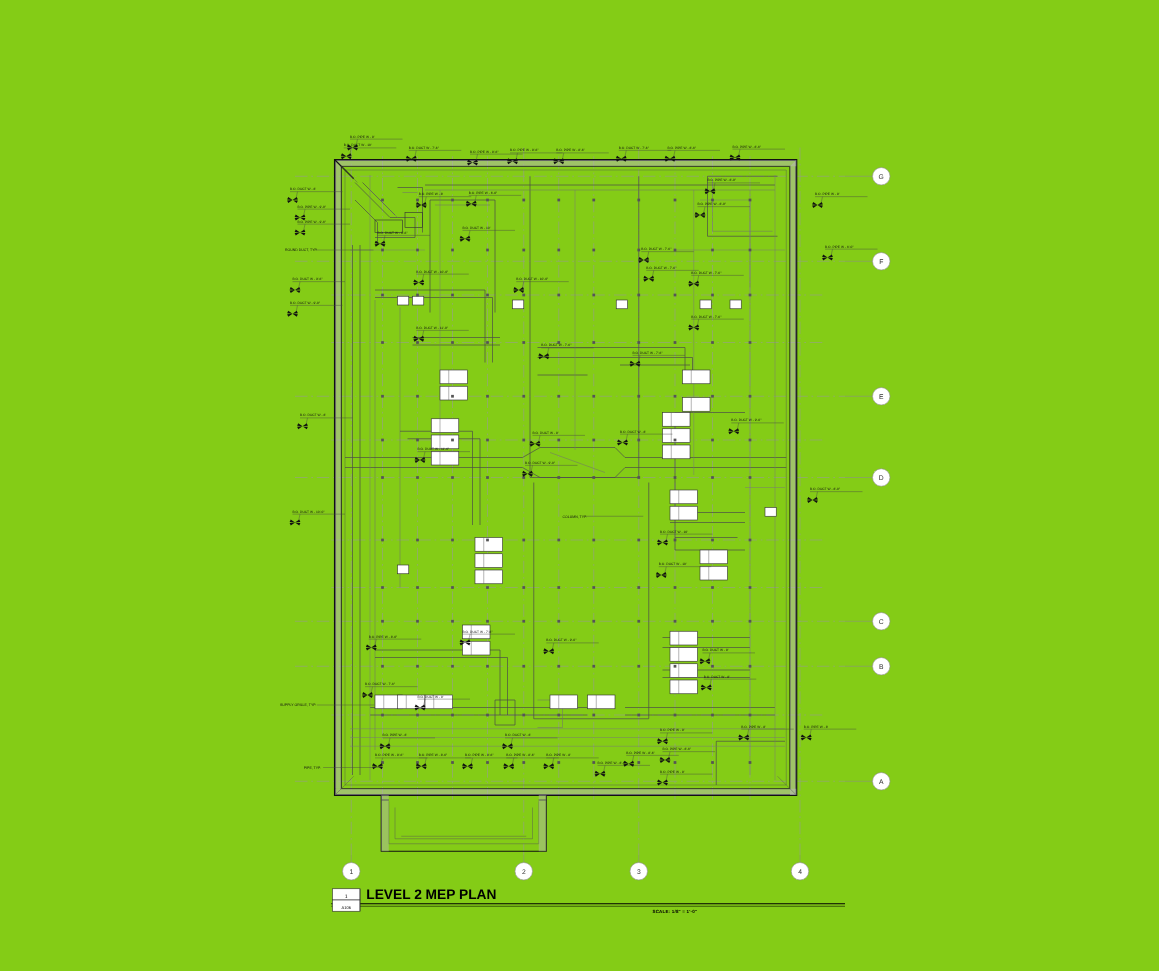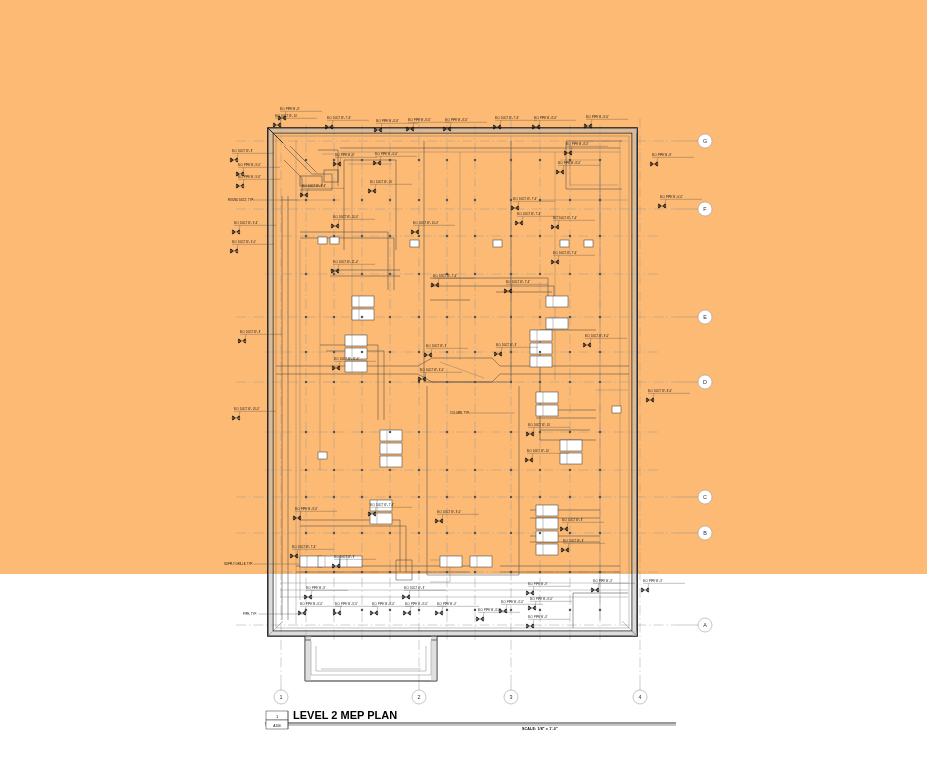--- a/index.html
+++ b/index.html
@@ -1,18 +1,18 @@
 <!DOCTYPE html>
 <html><head>
 <meta charset="utf-8">
 <style>
   html,body{margin:0;padding:0;background:#ffffff;}
   body{width:927px;height:777px;overflow:hidden;
        font-family:"Liberation Sans", sans-serif;color:#000;}
-  #sheet{position:relative;width:927px;height:574px;background:#fdba74;}
+  #sheet{position:relative;width:927px;height:777px;background:#84cc16;}
   svg.dwg{position:absolute;left:0;top:0;width:927px;height:777px;}
 
   
   .lbl{font-family:"Liberation Sans",sans-serif;font-size:2.6px;fill:#111;letter-spacing:.02px;}
   .lbl-l{font-family:"Liberation Sans",sans-serif;font-size:2.8px;fill:#111;}
   .bub{font-family:"Liberation Sans",sans-serif;font-size:5.4px;fill:#333;text-anchor:middle;}
   .ttl{font-family:"Liberation Sans",sans-serif;font-size:11px;font-weight:bold;fill:#000;}
   .scl{font-family:"Liberation Sans",sans-serif;font-size:3.6px;font-weight:bold;fill:#000;letter-spacing:.15px;}
   .tagn{font-family:"Liberation Sans",sans-serif;font-size:4px;fill:#000;text-anchor:middle;}
   .tags{font-family:"Liberation Sans",sans-serif;font-size:3.2px;fill:#000;text-anchor:middle;}

